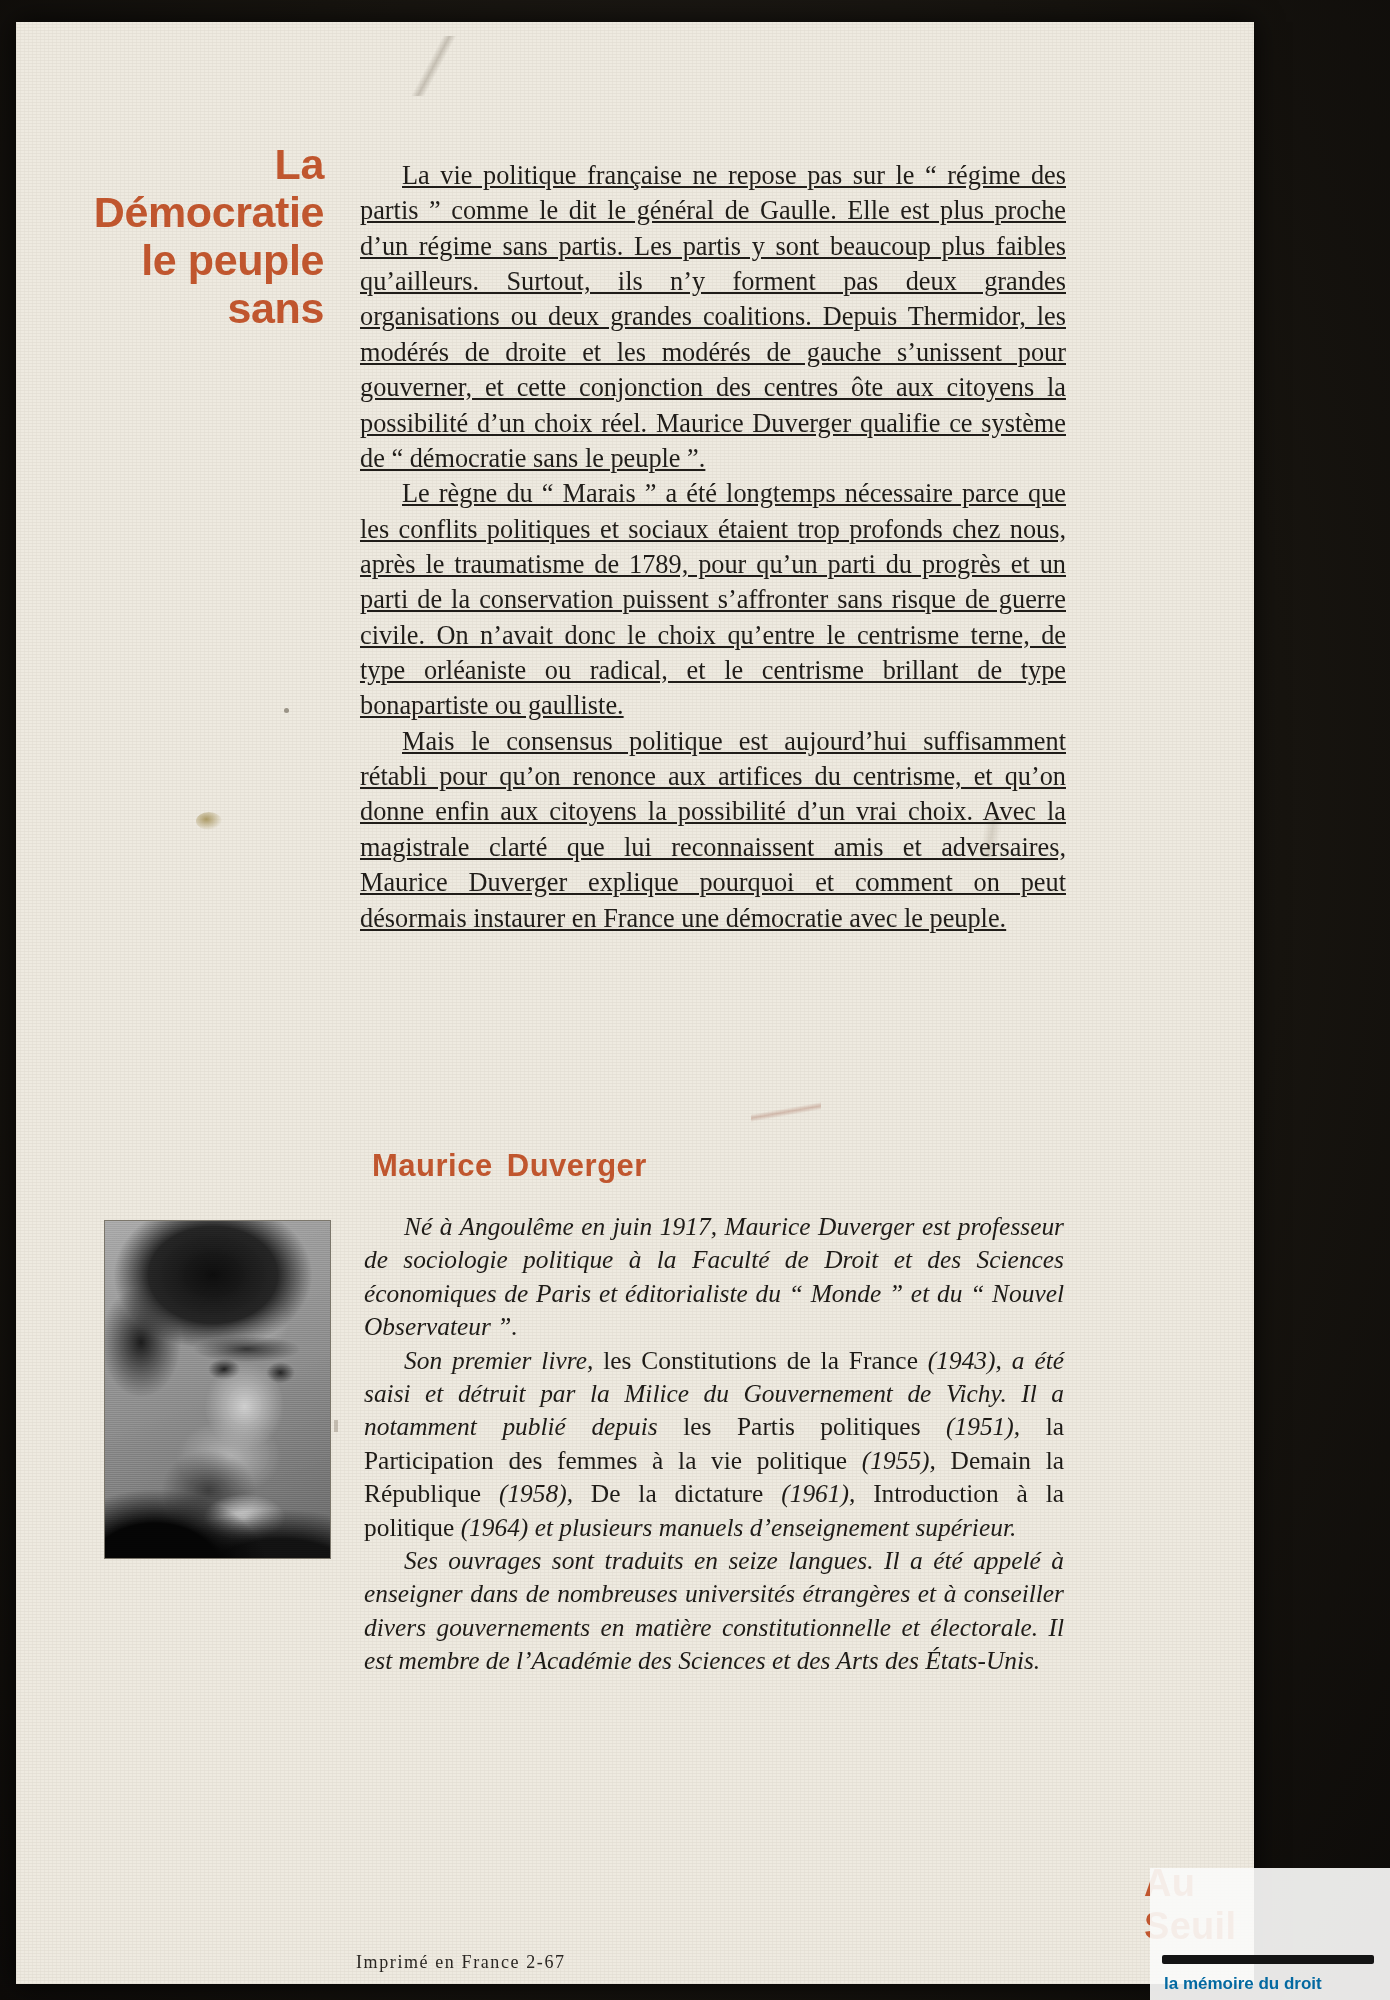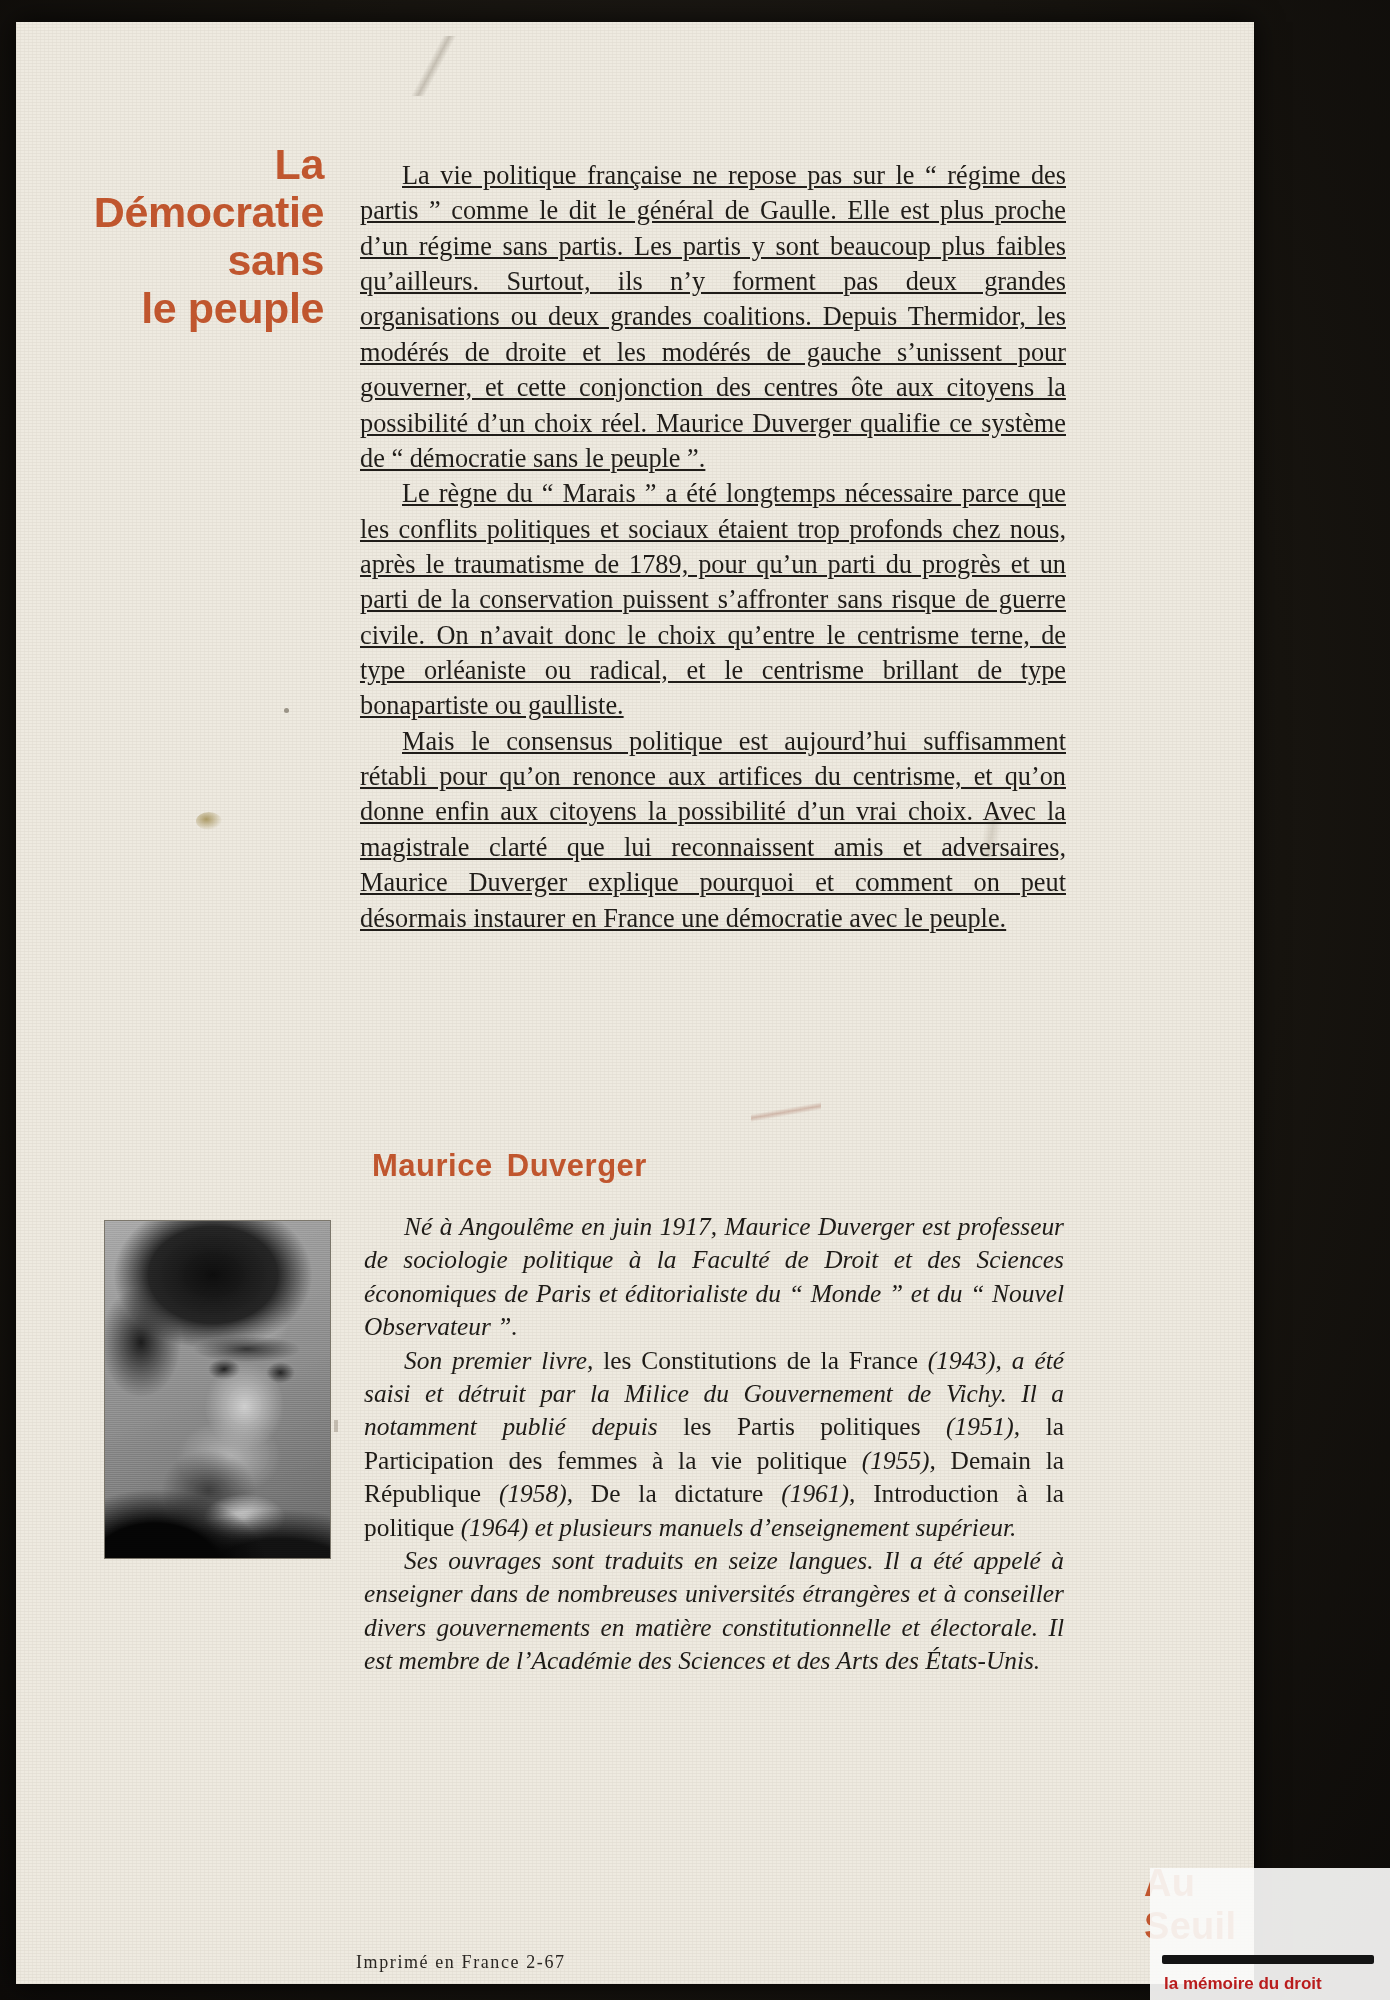--- a/index.html
+++ b/index.html
@@ -239,21 +239,21 @@
     background: #141414;
     border-radius: 2px;
   }
   #mdd-watermark .mdd-tagline {
     position: absolute;
     left: 14px;
     bottom: 6px;
     font-family: "Liberation Sans", sans-serif;
     font-weight: 700;
     font-size: 17px;
-    color: #b91c1c;
+    color: #0369a1;
     white-space: nowrap;
   }
 </style>
 </head>
 <body>
 
 <div id="scan-backdrop"></div>
 
 <div id="book-cover">
 
@@ -268,22 +268,22 @@
   <div class="blemish" style="left:318px;top:1398px;width:4px;height:12px;background:rgba(120,110,92,.35);"></div>
   <div class="blemish" style="left:905px;top:795px;width:140px;height:40px;
               background:linear-gradient(100deg, rgba(0,0,0,0) 44%, rgba(130,118,98,.22) 50%, rgba(0,0,0,0) 56%);"></div>
   <div class="blemish" style="left:735px;top:1030px;width:70px;height:120px;
               background:linear-gradient(170deg, rgba(0,0,0,0) 47%, rgba(160,100,80,.35) 50%, rgba(0,0,0,0) 53%);"></div>
 
   <div id="cover-grid">
 
     <div id="title-block">
       <span class="tline">La Démocratie</span>
+      <span class="tline">le peuple</span>
       <span class="tline">sans</span>
-      <span class="tline">le peuple</span>
     </div>
 
     <div id="blurb">
       <p>La vie politique française ne repose pas sur le “ régime des partis ” comme le dit le général de Gaulle. Elle est plus proche d’un régime sans partis. Les partis y sont beaucoup plus faibles qu’ailleurs. Surtout, ils n’y forment pas deux grandes organisations ou deux grandes coalitions. Depuis Thermidor, les modérés de droite et les modérés de gauche s’unissent pour gouverner, et cette conjonction des centres ôte aux citoyens la possibilité d’un choix réel. Maurice Duverger qualifie ce système de “ démocratie sans le peuple ”.</p>
       <p>Le règne du “ Marais ” a été longtemps nécessaire parce que les conflits politiques et sociaux étaient trop profonds chez nous, après le traumatisme de 1789, pour qu’un parti du progrès et un parti de la conservation puissent s’affronter sans risque de guerre civile. On n’avait donc le choix qu’entre le centrisme terne, de type orléaniste ou radical, et le centrisme brillant de type bonapartiste ou gaulliste.</p>
       <p>Mais le consensus politique est aujourd’hui suffisamment rétabli pour qu’on renonce aux artifices du centrisme, et qu’on donne enfin aux citoyens la possibilité d’un vrai choix. Avec la magistrale clarté que lui reconnaissent amis et adversaires, Maurice Duverger explique pourquoi et comment on peut désormais instaurer en France une démocratie avec le peuple.</p>
     </div>
 
     <div id="author-name">Maurice  Duverger</div>
 

